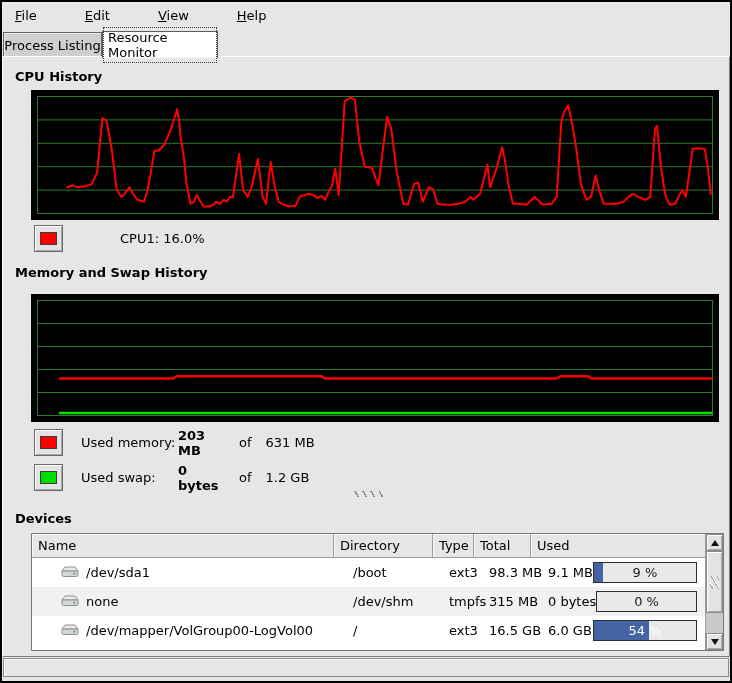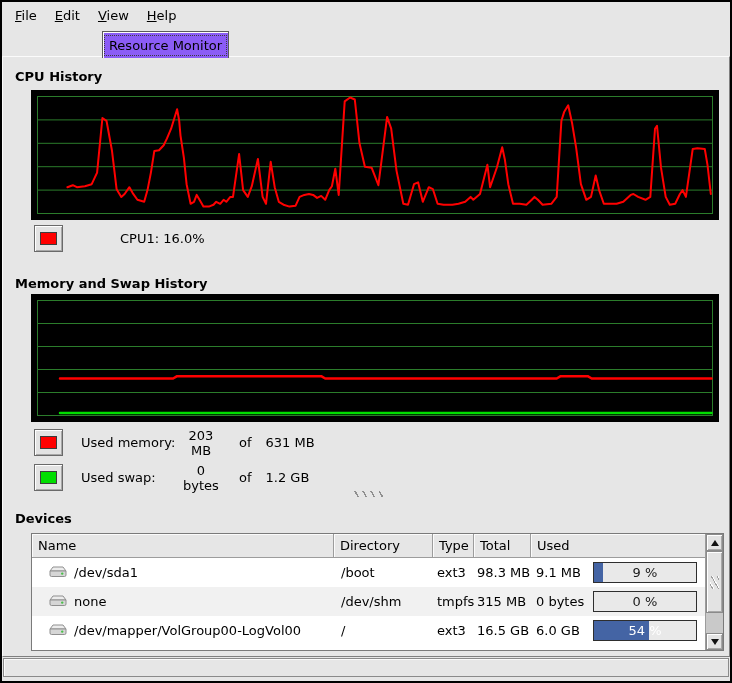--- a/index.html
+++ b/index.html
@@ -2,64 +2,64 @@
 <html><head>
 <meta charset="utf-8">
 <style>
   * { margin:0; padding:0; box-sizing:border-box; }
   html,body { width:732px; height:683px; }
   body { font-family:"DejaVu Sans","Liberation Sans",sans-serif; font-size:13px; color:#000; background:#fff; }
   .window { width:732px; height:683px; background:#000; padding:2px; }
   .inner { position:relative; width:728px; height:679px; background:#e6e6e6; overflow:hidden; }
 
   
-  .menubar { position:absolute; top:0; left:0; right:0; height:27px; display:flex; align-items:center; padding-left:4px; }
+  .menubar { position:absolute; top:0; left:0; right:0; height:27px; display:flex; align-items:center; padding-left:4px;gap:30px; }
   .menu-item { display:inline-block; padding:4px 9px; cursor:default; }
   .menu-item::first-letter { text-decoration:underline; }
 
   
   .tabrow { position:absolute; top:27px; left:0; right:0; height:28px; }
   .tab { position:absolute; top:2px; height:26px; display:flex; align-items:center; justify-content:center; }
   .tab.inactive { left:1px; width:99px; background:#cfcfcf; border:1px solid #636363; border-bottom:none;
                   box-shadow:inset 1px 1px 0 #e9e9e9; top:3px; height:25px; }
-  .tab.active { left:100px; width:127px; background:#8b5cf6; border:1px solid #5a5a5a; border-bottom:none;
+  .tab.active { left:100px; width:116px; background:#ffffff; border:1px solid #5a5a5a; border-bottom:none;
                 box-shadow:inset 1px 1px 0 #fbfbfb; z-index:3; height:27px; }
   .tab .focus { border:1px dotted #3c3c3c; padding:2px 4px; }
 
   
   .notebook { position:absolute; top:54px; left:0; right:0; height:601px; background:#e6e6e6;
               border-top:1px solid #fbfbfb; border-left:1px solid #fbfbfb;
               border-right:1px solid #7f7f7f; border-bottom:1px solid #7f7f7f; }
   .section-title { position:absolute; font-weight:bold; }
 
   .graph { position:absolute; display:block; }
 
   
   .swatch-btn { position:absolute; width:29px; height:27px; background:#e3e3e3; border:1px solid #6a6a6a;
                 box-shadow:inset 1px 1px 0 #ffffff, inset -1px -1px 0 #a8a8a8; }
   .swatch-btn .chip { position:absolute; left:5px; right:5px; top:6px; bottom:6px; border:1px solid #3c3c3c; }
   .legend-text { position:absolute; height:27px; display:flex; align-items:center; }
   .leg-label { display:inline-block; width:97px; }
-  .leg-val1 { display:inline-block; width:46px; text-align:center; }
+  .leg-val1 { display:inline-block; width:46px; text-align:left;font-weight:bold; }
   .leg-of { display:inline-block; margin-left:15px; }
   .leg-val2 { display:inline-block; margin-left:14px; }
 
   
   .grip { position:absolute; width:30px; height:6px;
           background:repeating-linear-gradient(60deg, transparent 0 3px, #8f8f8f 3px 4.5px, transparent 4.5px 7px); }
 
   
   .tableframe { position:absolute; left:28px; top:476px; width:693px; height:118px; background:#fff;
                 border:1px solid #7a7a7a; display:flex; }
   .tview { flex:1 1 auto; display:flex; flex-direction:column; overflow:hidden; }
   .thead { display:grid; grid-template-columns:302px 99px 41px 57px 1fr; height:24px; flex:0 0 24px; }
   .th { background:#e6e6e6; border-right:1px solid #9c9c9c; border-bottom:1px solid #9c9c9c;
         box-shadow:inset 1px 1px 0 #fbfbfb; padding-left:6px; line-height:23px; white-space:nowrap; overflow:hidden; }
   .th:last-child { border-right:none; }
-  .trow { display:grid; grid-template-columns:302px 99px 41px 57px 1fr; height:29px; flex:0 0 29px; align-items:center; }
+  .trow { display:grid; grid-template-columns:302px 99px 41px 57px 1fr; height:29px; flex:0 0 29px; align-items:center;padding-left:12px; }
   .trow.alt { background:#f1f1f1; }
   .td { white-space:nowrap; overflow:hidden; padding-left:6px; }
   .td.name { display:flex; align-items:center; padding-left:17px; }
   .td.name svg { margin-right:7px; flex:0 0 auto; }
   .td.dir { padding-left:7px; } .td.type { padding-left:4px; } .td.total { padding-left:3px; }
   .td.used { display:flex; align-items:center; padding-left:5px; }
   .pbar { position:relative; margin-left:auto; margin-right:8px; width:104px; height:21px;
           background:#e9e9e9; border:1px solid #2e2e2e; }
   .pfill { position:absolute; left:0; top:0; bottom:0; background:#4464a4; }
   .plabel { position:absolute; inset:0; text-align:center; line-height:19px; }
@@ -89,20 +89,23 @@
   <div class="inner">
 
     <div class="menubar">
       <span class="menu-item">File</span>
       <span class="menu-item">Edit</span>
       <span class="menu-item">View</span>
       <span class="menu-item">Help</span>
     </div>
 
     <div class="tabrow">
+      <div class="tab inactive">
+        <span>Process Listing</span>
+      </div>
       <div class="tab active">
         <span class="focus">Resource Monitor</span>
       </div>
     </div>
 
     <div class="notebook">
 
       <div class="section-title" style="left:12px; top:12px;">CPU History</div>
       <svg class="graph" style="left:28px; top:33px;" width="688" height="130">
           <rect x="0" y="0" width="688" height="130" fill="#000000"></rect>
@@ -112,21 +115,21 @@
           <line x1="6.5" y1="76.7" x2="681.5" y2="76.7" stroke="#2b7c2b" stroke-width="1"></line>
           <line x1="6.5" y1="100.1" x2="681.5" y2="100.1" stroke="#2b7c2b" stroke-width="1"></line>
           <polyline points="36.4,97.2 41.8,95.2 45.9,97.2 53.9,96.2 60.7,94.2 66.1,82.6 71.4,28.0 75.5,30.8 80.9,60.2 85.6,99.2 90.3,106.9 93.6,104.0 98.4,97.2 101.7,103.1 106.4,109.8 113.2,111.8 116.5,100.1 119.9,82.6 123.3,61.1 128.0,60.2 132.7,55.2 136.0,48.4 140.1,38.7 146.1,19.2 148.2,30.8 149.5,45.6 152.9,67.9 155.6,94.2 159.6,113.8 163.0,111.8 165.7,104.9 169.7,111.8 172.4,116.6 177.8,116.6 182.5,114.7 185.2,111.8 189.2,113.8 192.6,109.8 195.3,111.8 199.3,106.9 202.0,106.9 208.1,64.1 212.1,100.1 216.8,106.9 220.8,96.2 226.9,68.9 231.6,106.9 235.0,113.8 239.7,71.8 243.7,97.2 247.8,111.8 252.5,114.7 258.5,116.6 264.6,115.7 268.6,106.9 273.3,104.9 278.0,104.0 282.1,104.9 286.1,107.9 290.2,105.9 294.2,109.8 298.2,100.1 300.9,96.2 304.3,78.7 307.7,104.9 313.7,11.4 319.1,7.5 323.8,9.5 328.5,53.3 333.9,76.7 340.6,77.7 347.4,95.2 356.1,26.9 360.2,38.7 365.5,80.6 372.3,113.8 377.0,114.7 383.0,94.2 387.1,92.3 391.8,111.8 397.8,97.2 401.9,99.2 406.6,113.8 412.6,114.7 421.4,114.7 427.5,113.8 434.2,111.8 439.6,106.9 442.3,109.8 449.0,104.0 456.4,74.8 459.1,97.2 465.8,77.7 471.2,57.2 473.9,69.8 477.3,94.2 482.0,113.8 488.7,113.8 495.4,114.7 500.8,109.8 503.5,106.9 506.9,109.8 511.6,114.7 520.3,113.8 525.7,106.9 530.4,30.8 533.1,22.1 537.2,15.3 541.2,33.8 545.2,58.2 549.9,94.2 555.3,109.8 560.0,106.9 564.7,85.5 568.1,100.1 572.8,113.8 579.5,113.8 585.6,113.8 592.3,111.8 599.7,104.9 602.4,104.0 607.1,106.9 614.5,109.8 619.3,106.9 624.0,38.7 626.0,35.8 630.0,77.7 634.7,106.9 638.8,114.7 644.2,113.8 648.9,104.0 651.6,100.1 654.9,106.9 661.7,59.1 666.4,58.2 673.8,59.1 676.5,74.8 679.8,104.0" fill="none" stroke="#ff0000" stroke-width="2" stroke-linejoin="round" stroke-linecap="round"></polyline>
         </svg>
 
       <div class="swatch-btn" style="left:31px; top:168px;">
         <div class="chip" style="background: rgb(255, 0, 0);"></div>
       </div>
       <div class="legend-text" style="left:73px; top:168px;margin-left:44px;">CPU1: 16.0%</div>
 
-      <div class="section-title" style="left:12px; top:219px;">Memory and Swap History</div>
+      <div class="section-title" style="left:12px; top:208px;">Memory and Swap History</div>
       <svg class="graph" style="left:28px; top:237px;" width="688" height="128">
           <rect x="0" y="0" width="688" height="128" fill="#000000"></rect>
           <rect x="6.5" y="6.5" width="675" height="115" fill="none" stroke="#2b7c2b" stroke-width="1"></rect>
           <line x1="6.5" y1="29.5" x2="681.5" y2="29.5" stroke="#2b7c2b" stroke-width="1"></line>
           <line x1="6.5" y1="52.5" x2="681.5" y2="52.5" stroke="#2b7c2b" stroke-width="1"></line>
           <line x1="6.5" y1="75.5" x2="681.5" y2="75.5" stroke="#2b7c2b" stroke-width="1"></line>
           <line x1="6.5" y1="98.5" x2="681.5" y2="98.5" stroke="#2b7c2b" stroke-width="1"></line>
           <polyline points="29.0,84.5 142.1,84.5 146.1,82.2 290.2,82.2 294.2,84.5 525.7,84.5 529.7,82.2 556.7,82.2 560.7,84.5 680.5,84.5" fill="none" stroke="#ff0000" stroke-width="2.5" stroke-linejoin="round" stroke-linecap="round"></polyline>
           <polyline points="29.0,119.1 680.5,119.1" fill="none" stroke="#00dd00" stroke-width="2.5" stroke-linejoin="round" stroke-linecap="round"></polyline>
         </svg>

